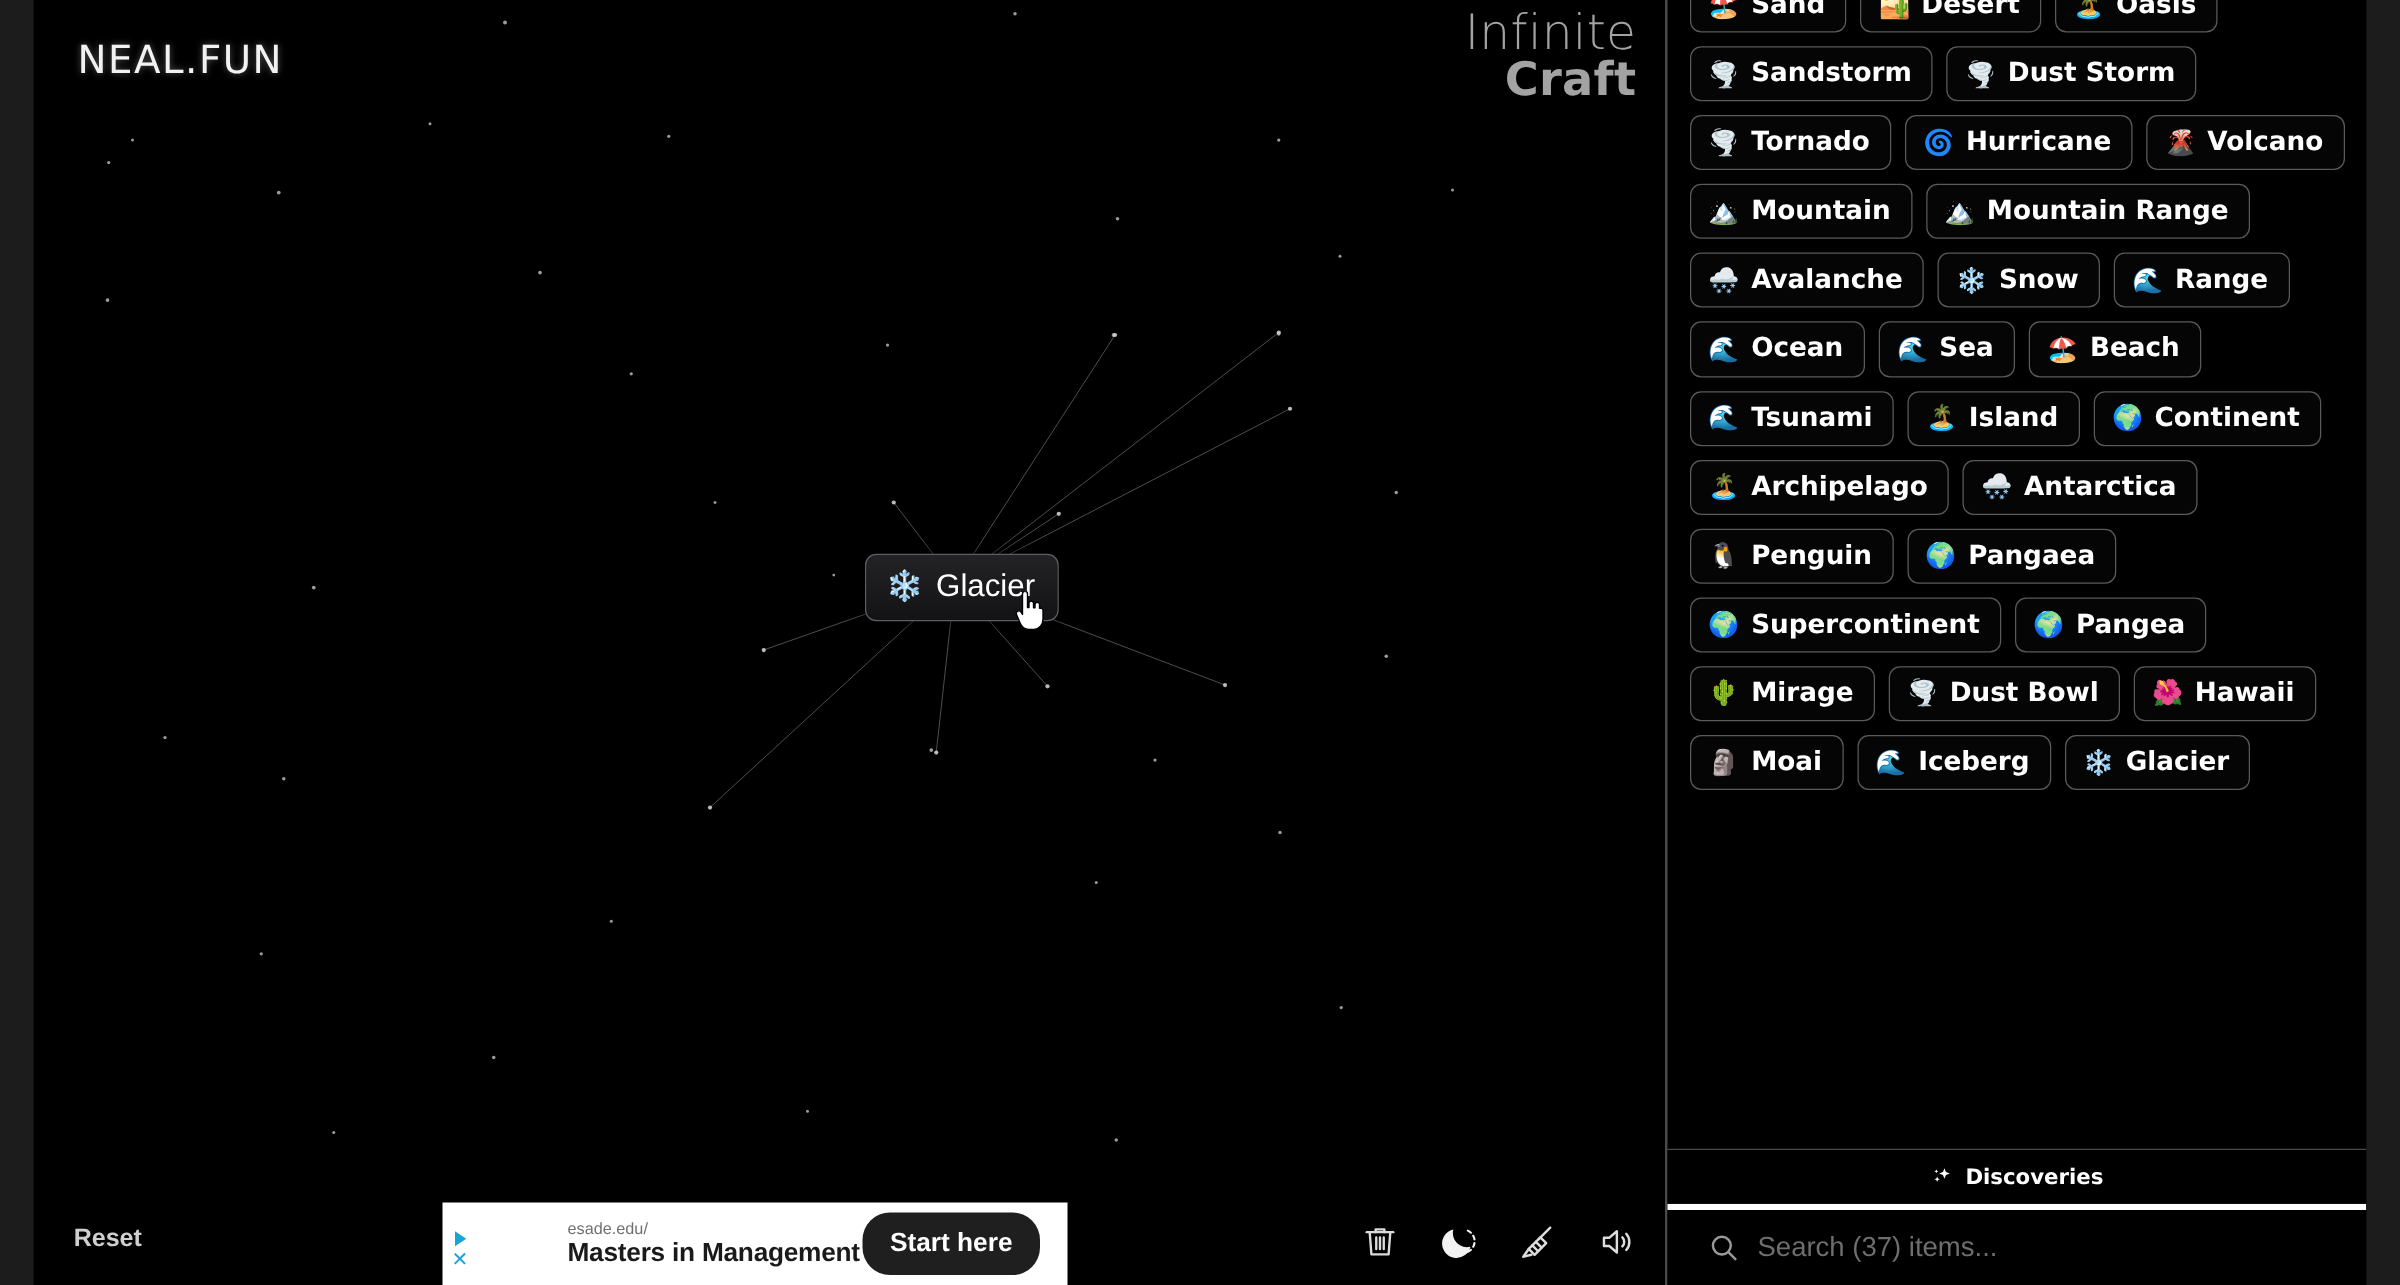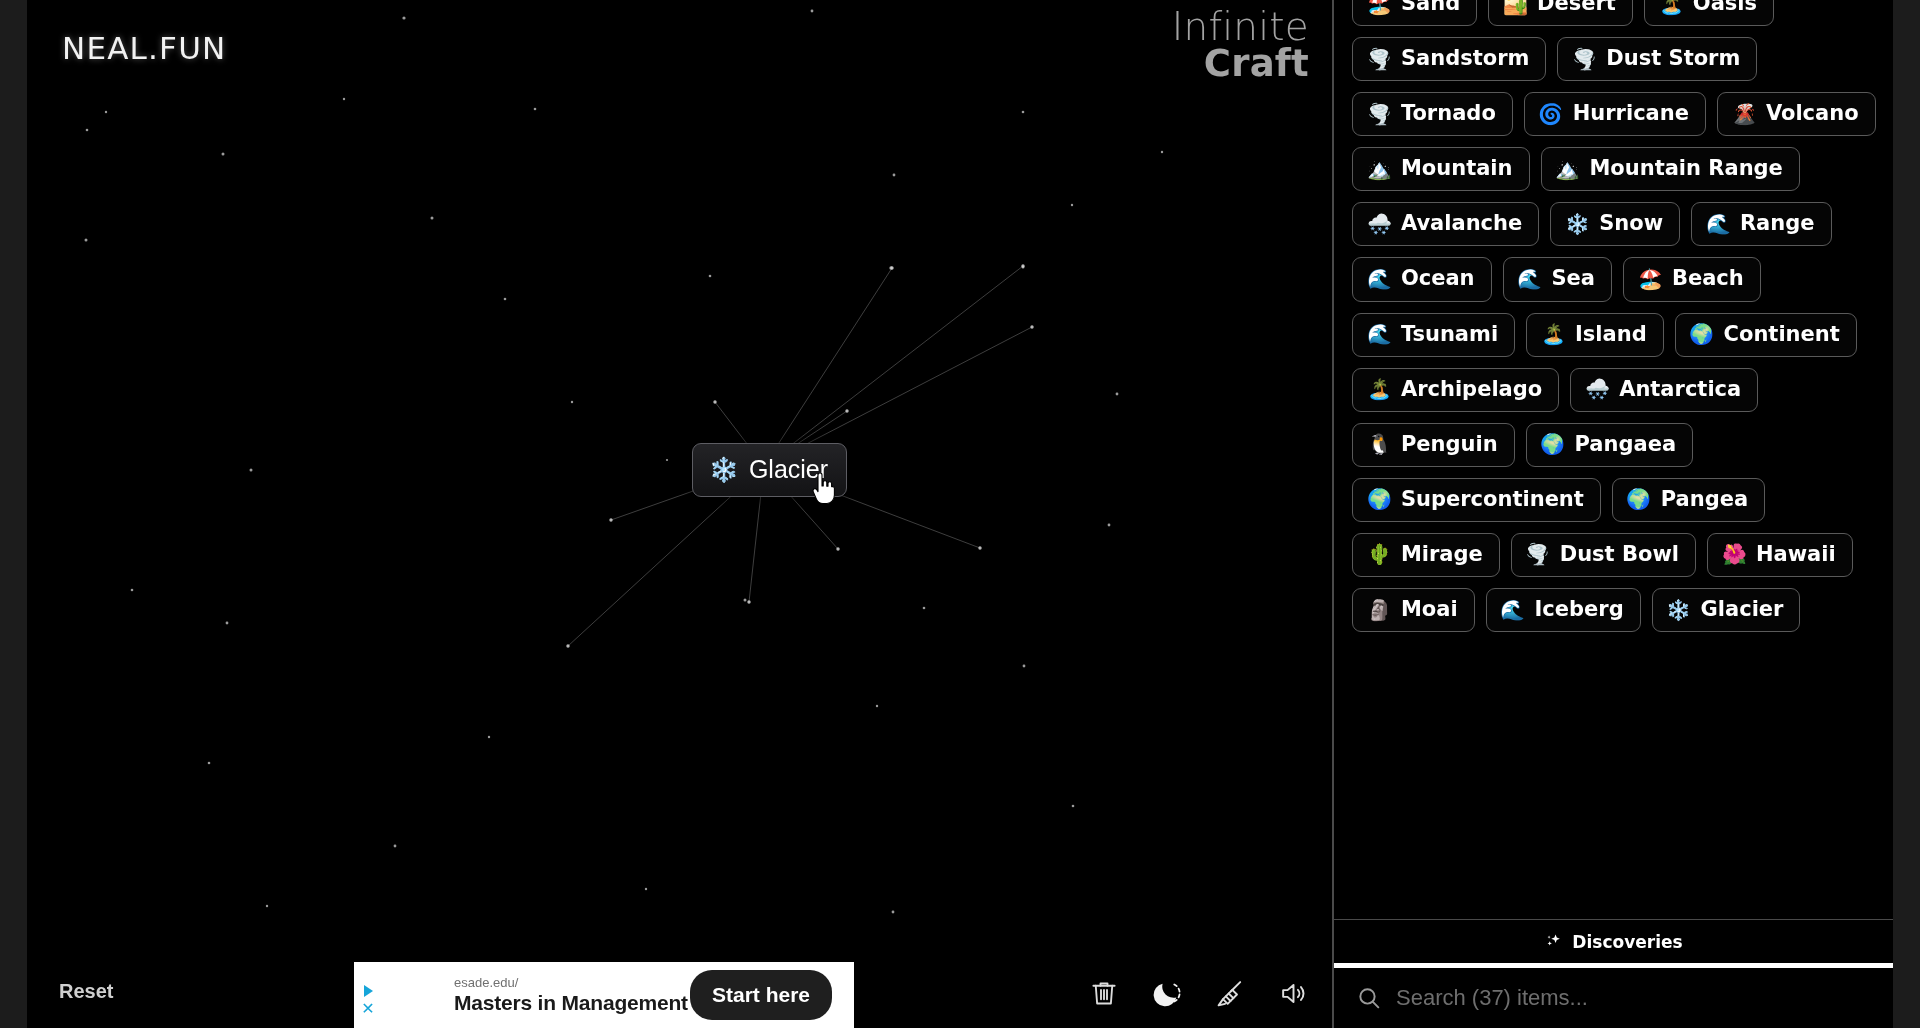--- a/index.html
+++ b/index.html
@@ -224,21 +224,21 @@
     background: #000;
     font-family: "DejaVu Sans", sans-serif;
   }
   #sortbar .sbtn + .sbtn { border-left: 1px solid #4a4a4a; }
 
   #searchbar {
     height: 60px;
     display: flex;
     align-items: center;
     gap: 14px;
-    padding: 0 20px 0 22px;
+    padding: 0 20px 0 32px;
     background: #000;
   }
   #searchbar input {
     flex: 1;
     background: transparent;
     border: none;
     outline: none;
     color: #d8d8d8;
     font-size: 22px;
     font-family: "Liberation Sans", sans-serif;

